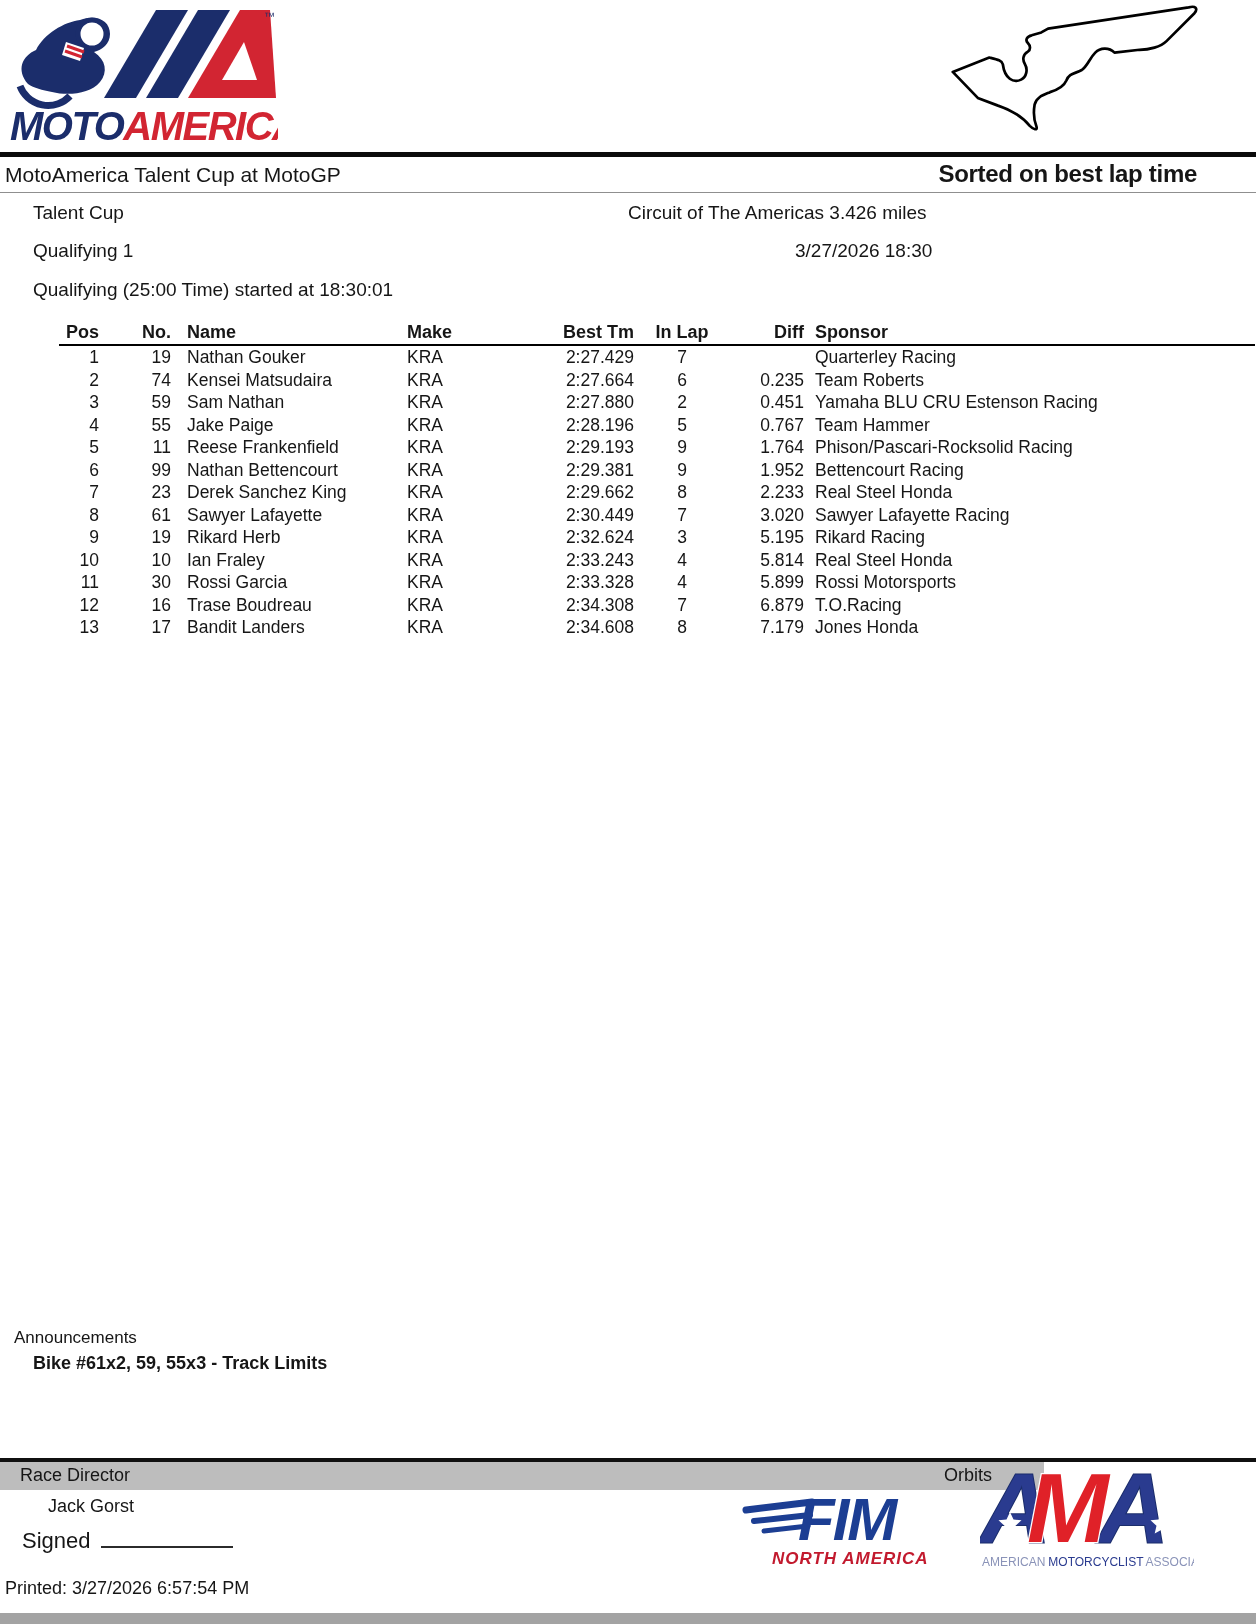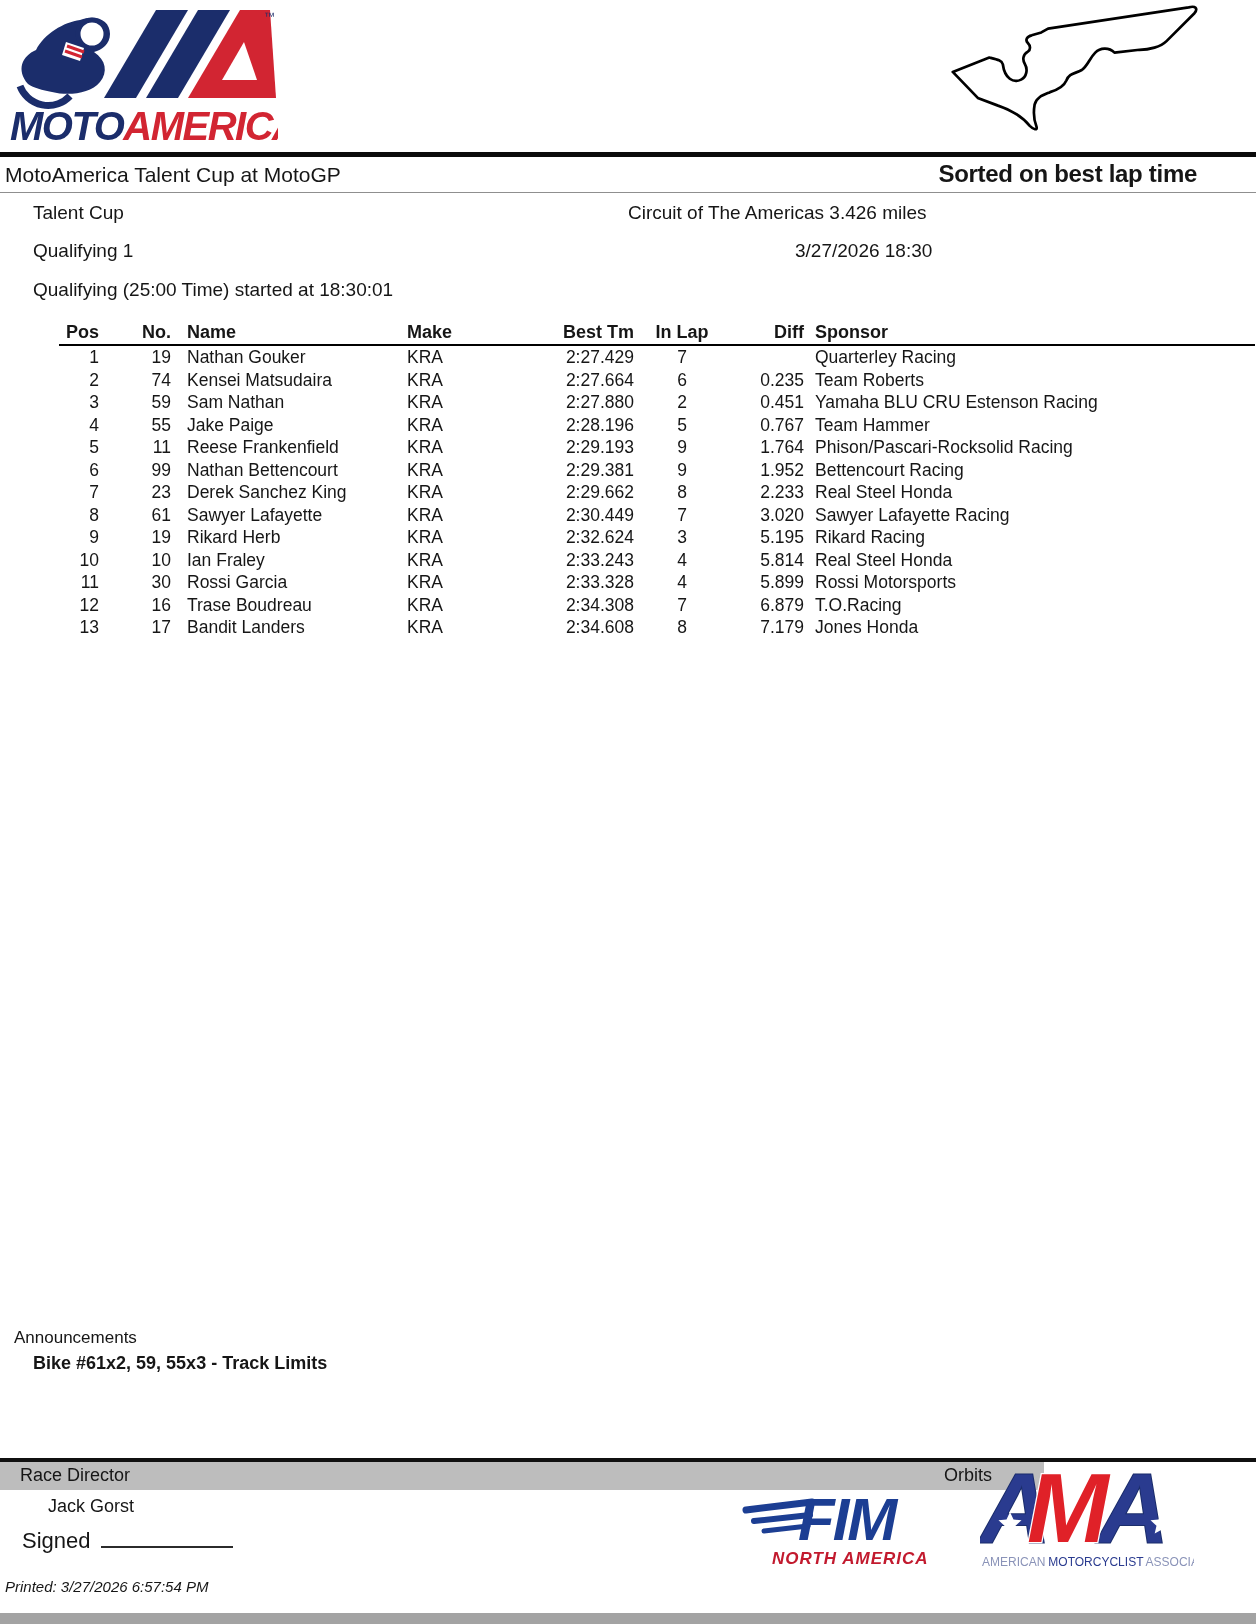--- a/index.html
+++ b/index.html
@@ -48,21 +48,21 @@
   .announce-item  { font-size:18px; font-weight:bold; margin:5px 0 0 19px; }
 
   
   .rule-footer { position:absolute; left:0; top:1458px; width:1256px; height:4px; background:#101010; }
   .director-bar { position:absolute; left:0; top:1462px; width:1044px; height:28px; background:#bdbdbd; }
   .director-bar .bar-left  { position:absolute; left:20px; top:3px; font-size:18px; }
   .director-bar .bar-right { position:absolute; right:52px; top:3px; font-size:18px; }
   .director-name { position:absolute; left:20px; top:1496px; font-size:18px;margin-left:28px; }
   .signed-row { position:absolute; left:22px; top:1524px; font-size:22px; }
   .sign-line { display:inline-block; width:132px; height:1em; border-bottom:2px solid #2b2b2b; margin-left:10px; }
-  .printed { position:absolute; left:5px; top:1578px; font-size:15px;font-style:italic; }
+  .printed { position:absolute; left:5px; top:1578px; font-size:18px; }
   .fim-logo { position:absolute; left:742px; top:1478px; width:205px; height:92px; }
   .ama-logo { position:absolute; left:980px; top:1450px; width:214px; height:124px; }
   .bottom-strip { position:absolute; left:0; bottom:0; width:1256px; height:11px; background:#a3a3a3; }
 </style>
 </head>
 <body>
 
 <div class="page">
 
   <svg class="ma-logo" viewBox="0 0 270 142" xmlns="http://www.w3.org/2000/svg">

